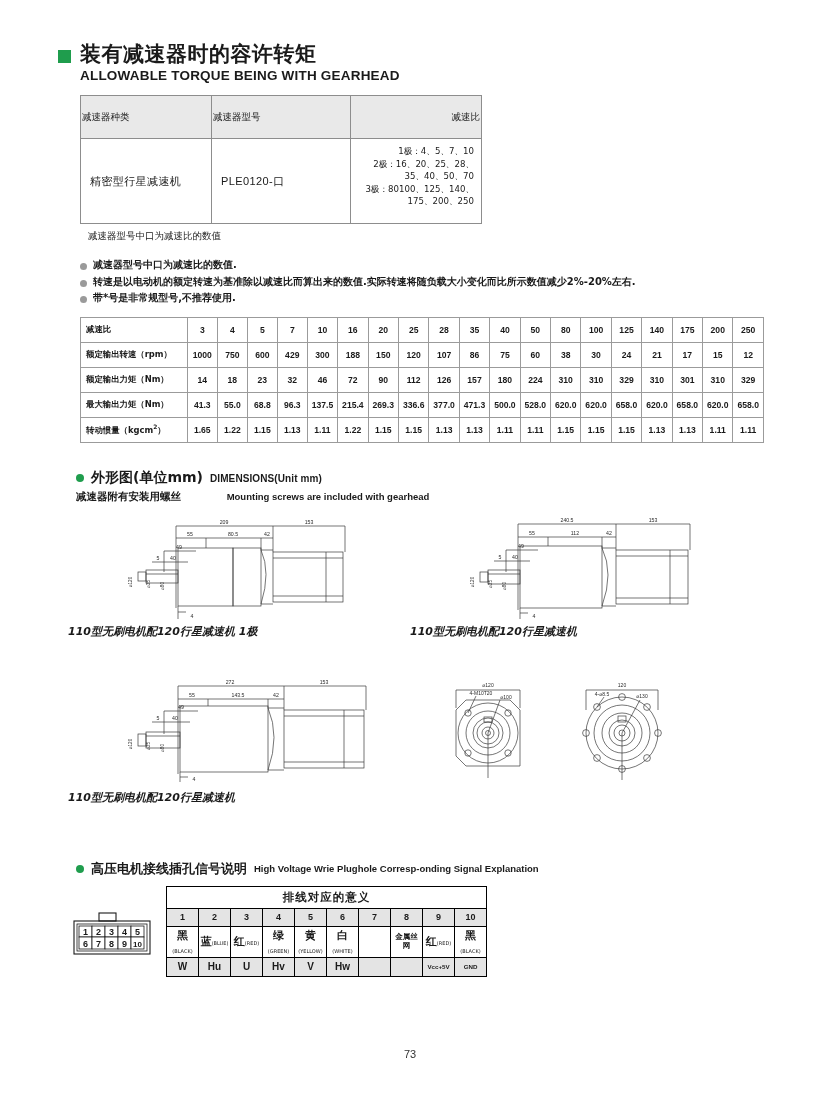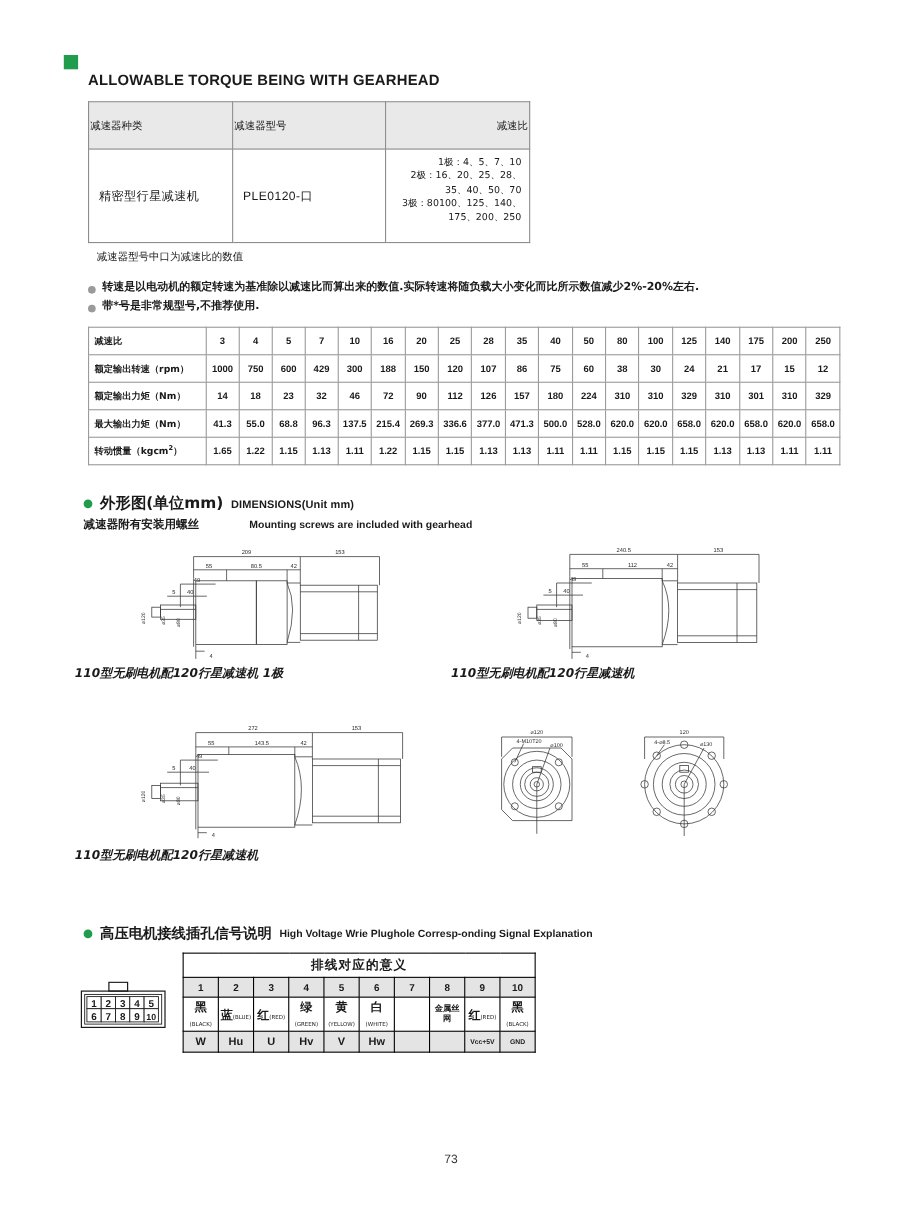--- a/index.html
+++ b/index.html
@@ -85,20 +85,23 @@
   text{font-family:"Liberation Sans",sans-serif;}
 </style>
 </head>
 <body>
 
 <div class="page">
 <div class="content">
 
   <div class="sec-title">
     <div class="sq"></div>
+    <div>
+      <div class="sec-title-cn">装有减速器时的容许转矩</div>
+    </div>
   </div>
   <div class="sec-title-en">ALLOWABLE TORQUE BEING WITH GEARHEAD</div>
 
   <table class="t1">
     <tbody>
           <tr>
       <td class="hd" style="width:128px">减速器种类</td>
       <td class="hd" style="width:136px">减速器型号</td>
       <td class="hd r" style="width:128px">减速比</td>
     </tr>
@@ -111,20 +114,24 @@
         <span>35、40、50、70</span>
         <span>3极：80100、125、140、</span>
         <span>175、200、250</span>
       </td>
     </tr>
   </tbody>
       </table>
   <div class="t1-note">减速器型号中口为减速比的数值</div>
 
   <div class="notes">
+    <div class="note">
+      <div class="dot"></div>
+      <div class="note-tx">减速器型号中口为减速比的数值.</div>
+    </div>
     <div class="note">
       <div class="dot"></div>
       <div class="note-tx">转速是以电动机的额定转速为基准除以减速比而算出来的数值.实际转速将随负载大小变化而比所示数值减少2%-20%左右.</div>
     </div>
     <div class="note">
       <div class="dot"></div>
       <div class="note-tx">带*号是非常规型号,不推荐使用.</div>
     </div>
   </div>
 

